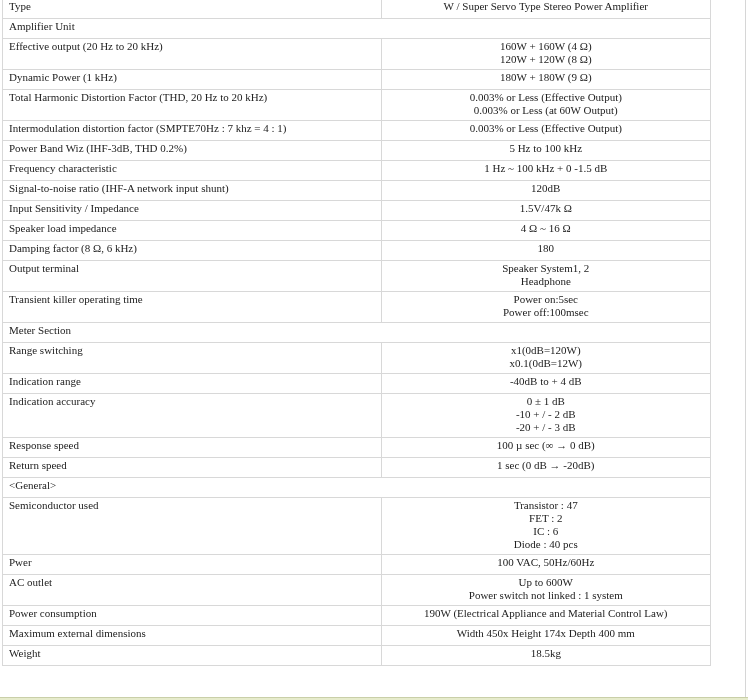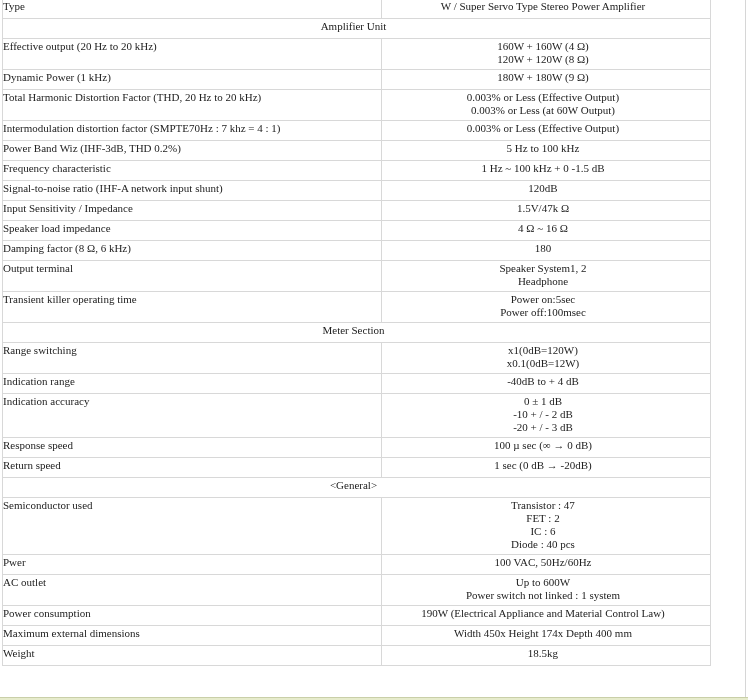--- a/index.html
+++ b/index.html
@@ -27,30 +27,29 @@
   table.spec {
     position: absolute;
     top: -2px;
     left: 2px;
     width: 709px;
     border-collapse: collapse;
     table-layout: fixed;
   }
   table.spec td {
     border: 1px solid #d8d8d8;
-    padding: 1px 6px 3px 0;
+    padding: 1px 6px 3px 6px;
     vertical-align: top;
     line-height: 13px;
   }
   table.spec td.label { width: 365px; }
   table.spec td.value { width: 316px; text-align: center; }
   table.spec tr.single td { height: 15px; }
   table.spec td.section {
     height: 15px;
-    text-align: center;
   }
   .line { display: block; white-space: nowrap; }
   .bottom-bar {
     position: absolute;
     left: 0;
     top: 697px;
     width: 748px;
     height: 3px;
     background: #e6ebcc;
     border-top: 1px solid #c9cfa8;

